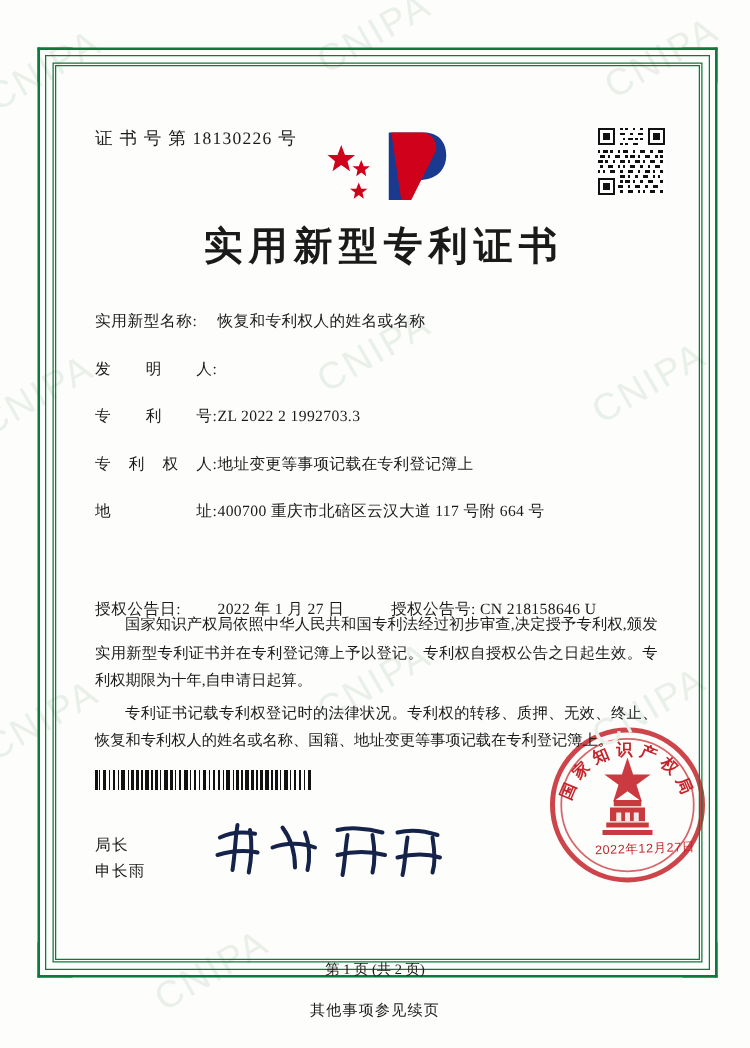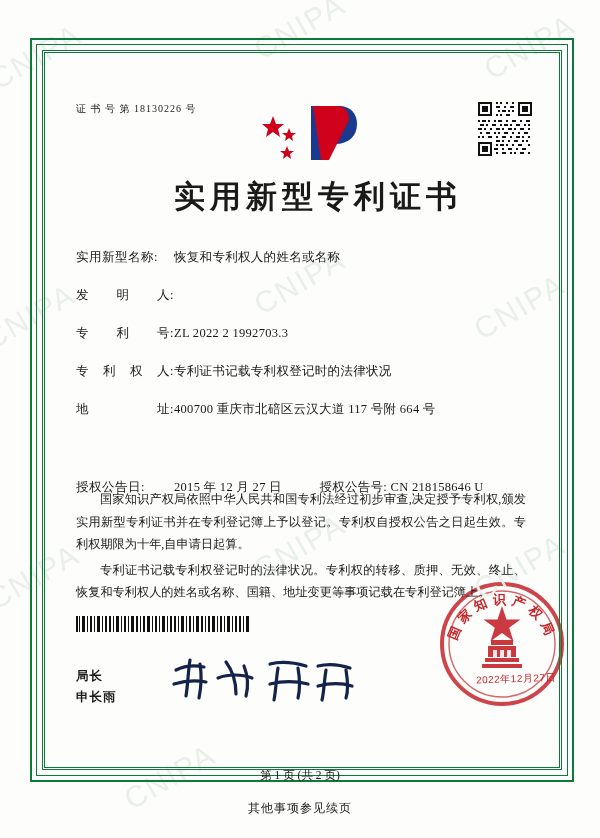--- a/index.html
+++ b/index.html
@@ -91,21 +91,21 @@
     top: 58px;
     width: 504px;
     height: 700px;
     z-index: 3;
   }
 
   .cert-no {
     position: absolute;
     left: 28px;
     top: 44px;
-    font-size: 10px;
+    font-size: 14px;
     letter-spacing: 1px;
   }
 
   
   .logo {
     position: absolute;
     left: 205px;
     top: 40px;
     width: 110px;
     height: 70px;
@@ -115,21 +115,21 @@
   .qr {
     position: absolute;
     right: 20px;
     top: 44px;
     width: 54px;
     height: 54px;
   }
 
   .title {
     position: absolute;
-    left: 18px;
+    left: 7px;
     top: 118px;
     width: 504px;
     text-align: center;
     font-size: 31px;
     font-weight: bold;
     letter-spacing: 5px;
     font-family: "DejaVu Serif", "Liberation Serif", serif;
   }
 
   .fields {
@@ -184,21 +184,20 @@
     height: 16px;
   }
 
   .signature-block {
     position: absolute;
     left: 28px;
     top: 608px;
     font-size: 12.5px;
     line-height: 1.7;
     letter-spacing: 1px;
-    font-weight: bold;
   }
   .handwriting {
     position: absolute;
     left: 118px;
     top: 596px;
     width: 200px;
     height: 50px;
   }
 
   
@@ -413,35 +412,35 @@
       </div>
 
 
       <div class="row">
         <div class="lbl spread">
           <span>专</span>
           <span>利</span>
           <span>权</span>
           <span>人:</span>
         </div>
-        <div class="val">专利证书记载专利权登记时的法律状况</div>
+        <div class="val">地址变更等事项记载在专利登记簿上</div>
       </div>
 
       <div class="row">
         <div class="lbl spread">
           <span>地</span>
           <span>址:</span>
         </div>
         <div class="val">400700 重庆市北碚区云汉大道 117 号附 664 号</div>
       </div>
 
       <div class="row">
         <div class="lbl">授权公告日:</div>
         <div class="val">
-          <span class="val-inline">2015 年 12 月 27 日</span>
+          <span class="val-inline">2022 年 1 月 27 日</span>
           <span class="val-second-lbl">授权公告号:</span>
           <span class="val-inline">CN 218158646 U</span>
         </div>
       </div>
 
     </div>
 
     <div class="paras">
       <p>国家知识产权局依照中华人民共和国专利法经过初步审查,决定授予专利权,颁发实用新型专利证书并在专利登记簿上予以登记。专利权自授权公告之日起生效。专利权期限为十年,自申请日起算。</p>
       <p>专利证书记载专利权登记时的法律状况。专利权的转移、质押、无效、终止、恢复和专利权人的姓名或名称、国籍、地址变更等事项记载在专利登记簿上。</p>

